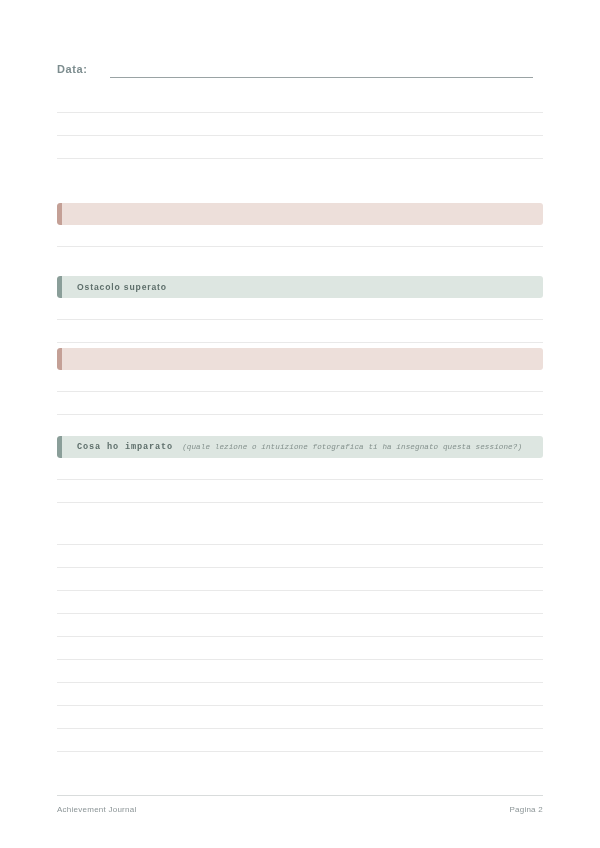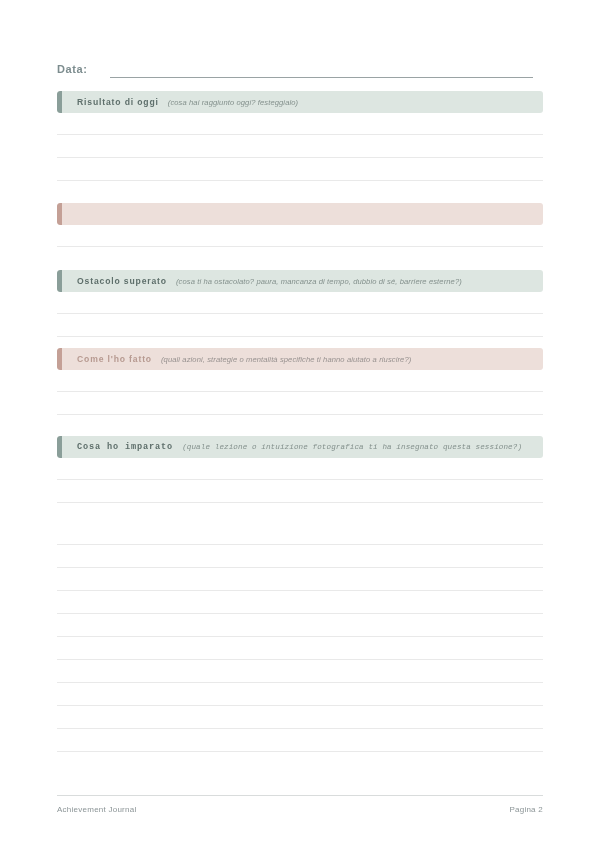--- a/index.html
+++ b/index.html
@@ -136,61 +136,49 @@
 
 <div class="page">
 
   <div class="date-row">
     <span class="date-label">Data:</span>
     <span class="date-rule"></span>
   </div>
 
   <div id="sections-host">
       <div class="section theme-green" style="top: 91px;">
-        <div class="sec-header">
-          <span class="sec-accent"></span>
-          <div class="sec-texts">
-            <span class="sec-title">Risultato di oggi</span>
-            <span class="sec-hint">(cosa hai raggiunto oggi? festeggialo)</span>
-          </div>
-        </div>
         <div class="lines">
           <div class="rule-line"></div>
           <div class="rule-line"></div>
           <div class="rule-line"></div>
         </div>
       </div>
       <div class="section theme-rose" style="top: 203px;">
         <div class="sec-header">
           <span class="sec-accent"></span>
         </div>
         <div class="lines">
           <div class="rule-line"></div>
         </div>
       </div>
-      <div class="section theme-green" style="top: 270px;">
+      <div class="section theme-green" style="top: 276px;">
         <div class="sec-header">
           <span class="sec-accent"></span>
           <div class="sec-texts">
             <span class="sec-title">Ostacolo superato</span>
-            <span class="sec-hint">(cosa ti ha ostacolato? paura, mancanza di tempo, dubbio di sé, barriere esterne?)</span>
           </div>
         </div>
         <div class="lines">
           <div class="rule-line"></div>
           <div class="rule-line"></div>
         </div>
       </div>
       <div class="section theme-rose" style="top: 348px;">
         <div class="sec-header">
           <span class="sec-accent"></span>
-          <div class="sec-texts">
-            <span class="sec-title">Come l'ho fatto</span>
-            <span class="sec-hint">(quali azioni, strategie o mentalità specifiche ti hanno aiutato a riuscire?)</span>
-          </div>
         </div>
         <div class="lines">
           <div class="rule-line"></div>
           <div class="rule-line"></div>
         </div>
       </div>
       <div class="section theme-green" style="top: 436px; font-family: Liberation Mono, monospace;">
         <div class="sec-header">
           <span class="sec-accent"></span>
           <div class="sec-texts">

